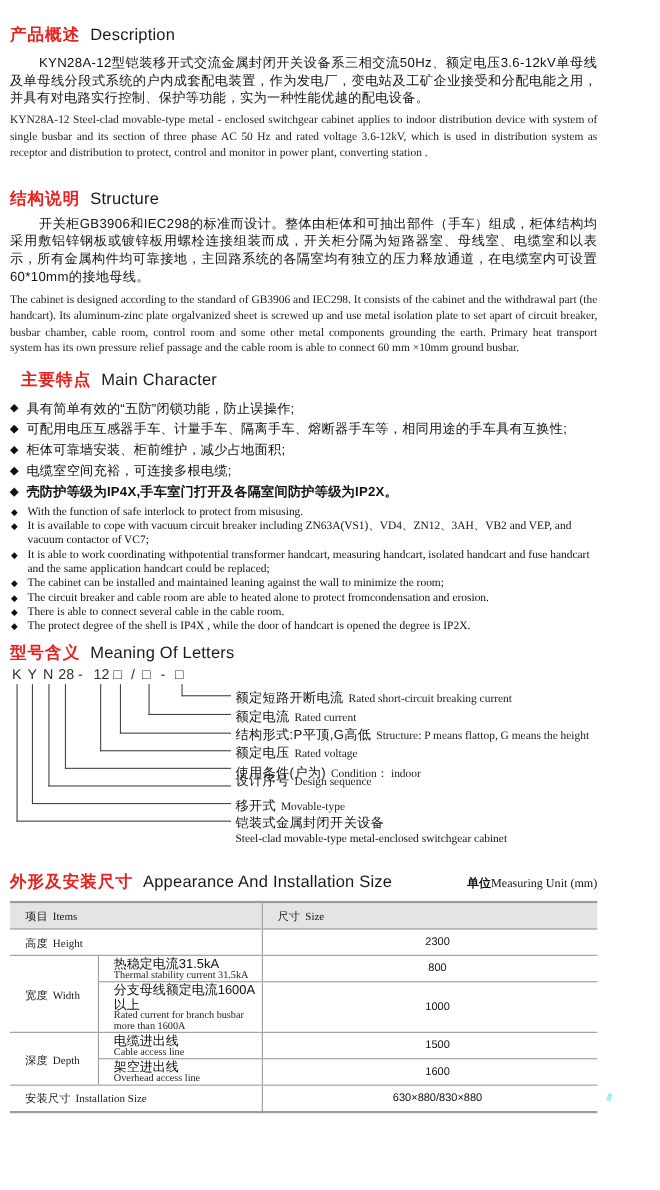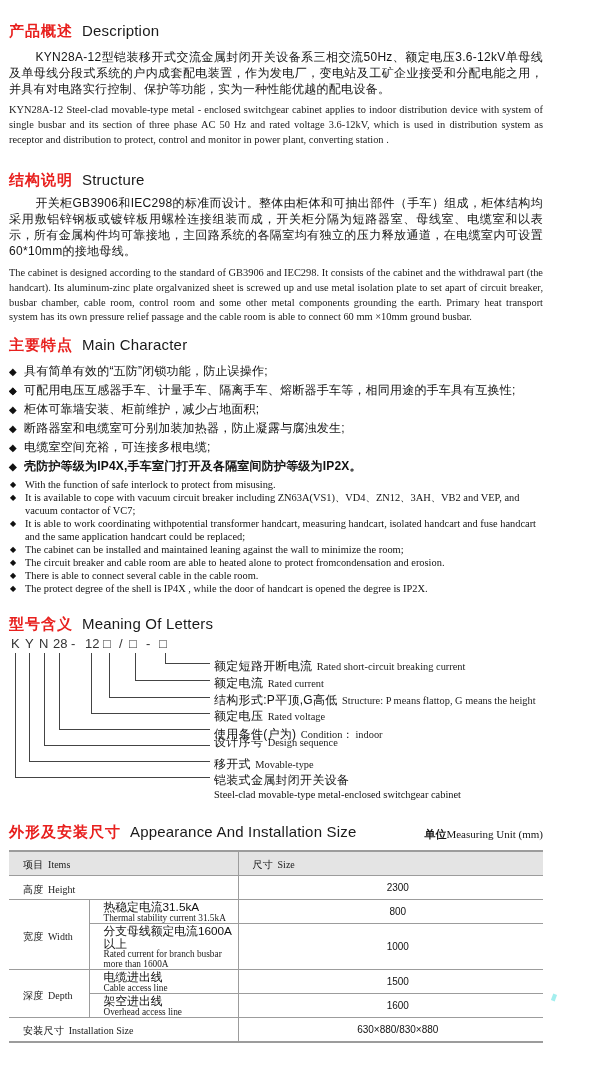--- a/index.html
+++ b/index.html
@@ -75,24 +75,24 @@
   
   .artifact { position:absolute; left:552px; top:994px; width:4px; height:7px;
               background:#8ceaea; transform:rotate(20deg); opacity:0.8; }
 
   
   .mt-desc-zh { margin-top:9px; }
   .mt-desc-en { margin-top:6px; }
   .mt-sec2 { margin-top:24px; }
   .mt-struct-zh { margin-top:6px; }
   .mt-struct-en { margin-top:7px; }
-  .mt-sec3 { margin-top:11px; }
+  .mt-sec3 { margin-top:11px;margin-left:10px; }
   .mt-featzh { margin-top:7px; }
   .mt-featen { margin-top:2px; }
-  .mt-sec4 { margin-top:19px; }
+  .mt-sec4 { margin-top:7px; }
   .mt-sec5 { margin-top:27px; }
 </style>
 </head>
 <body>
 
 <div class="page">
 
   <div class="sec-h">
     <span class="zh">产品概述</span>
     <span class="en">Description</span>
@@ -109,21 +109,21 @@
 
   <div class="sec-h mt-sec3">
     <span class="zh">主要特点</span>
     <span class="en">Main Character</span>
   </div>
   <ul class="feat feat-zh mt-featzh">
     <li><span class="dia">◆</span><span>具有简单有效的“五防”闭锁功能，防止误操作;</span></li>
     <li><span class="dia">◆</span></li>
     <li><span class="dia">◆</span><span>可配用电压互感器手车、计量手车、隔离手车、熔断器手车等，相同用途的手车具有互换性;</span></li>
     <li><span class="dia">◆</span><span>柜体可靠墙安装、柜前维护，减少占地面积;</span></li>
-    <li><span class="dia">◆</span><span>断路器室和电缆室可分别加装加热器，防止凝露与腐浊发生;</span></li>
+    <li><span class="dia">◆</span></li>
     <li><span class="dia">◆</span><span>电缆室空间充裕，可连接多根电缆;</span></li>
     <li class="bold"><span class="dia">◆</span><span>壳防护等级为IP4X,手车室门打开及各隔室间防护等级为IP2X。</span></li>
   </ul>
   <ul class="feat feat-en mt-featen">
     <li><span class="dia">◆</span><span>With the function of safe interlock to protect from misusing.</span></li>
     <li><span class="dia">◆</span><span>It is available to cope with vacuum  circuit breaker including ZN63A(VS1)、VD4、ZN12、3AH、VB2 and VEP, and vacuum contactor of VC7;</span></li>
     <li><span class="dia">◆</span><span>It is able to work coordinating  withpotential transformer handcart, measuring handcart, isolated handcart and fuse handcart and the same application handcart could be replaced;</span></li>
     <li><span class="dia">◆</span><span>The cabinet can be installed and maintained leaning against the wall to minimize the room;</span></li>
     <li><span class="dia">◆</span><span>The circuit breaker and cable room are able to heated alone to protect fromcondensation and erosion.</span></li>
     <li><span class="dia">◆</span><span>There is able to connect several cable in the cable room.</span></li>

